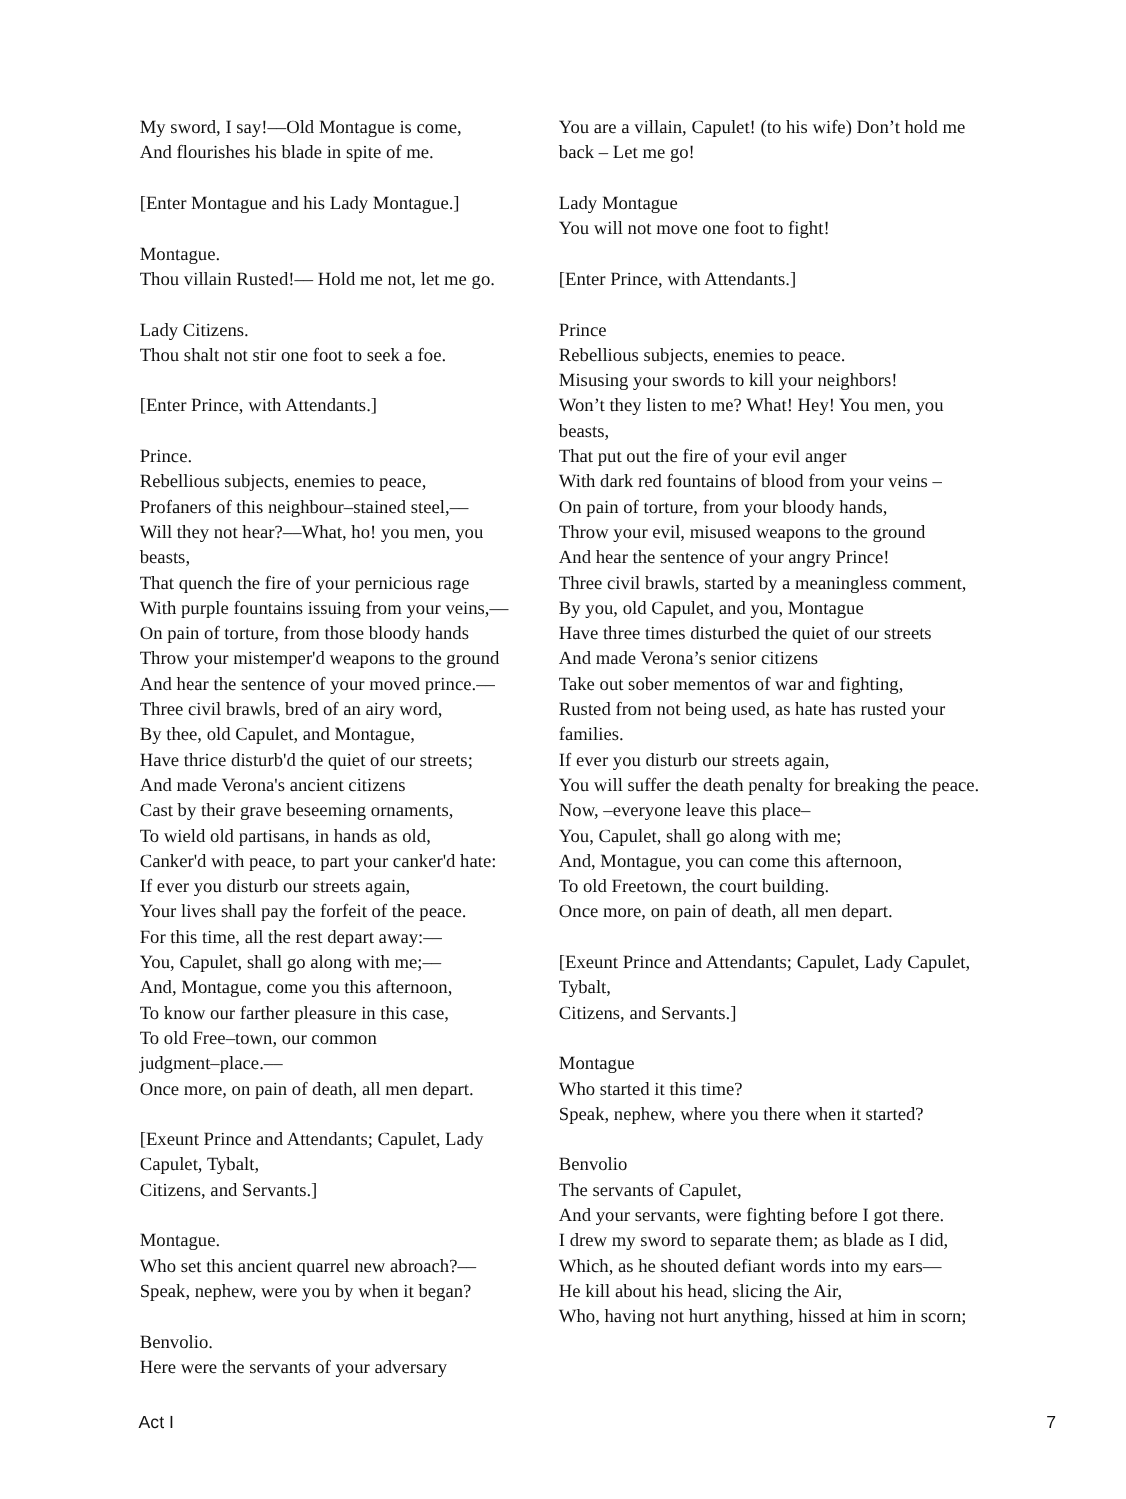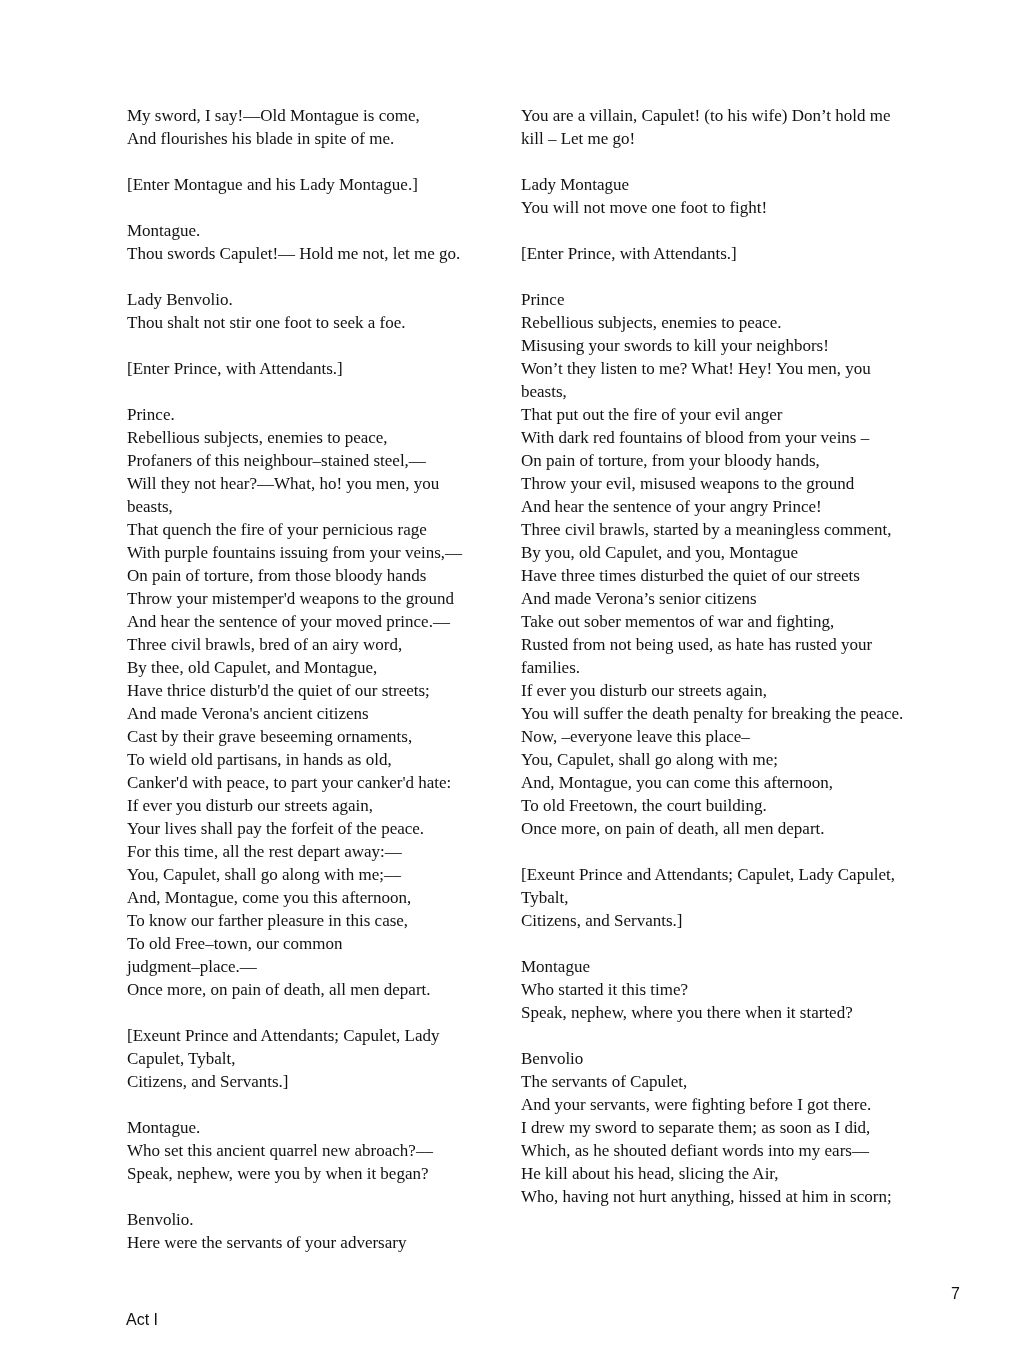--- a/index.html
+++ b/index.html
@@ -16,56 +16,56 @@
     color: #111111;
   }
   .col {
     position: absolute;
     top: 104px;
     font-family: "Liberation Serif", serif;
     font-size: 17px;
     line-height: 23px;
   }
   .col-left  { left: 127px; width: 386px; }
-  .col-right { left: 521px; width: 448px; }
+  .col-right { left: 508px; width: 448px; }
   .block { margin: 0 0 23px 0; }
   .block:last-child { margin-bottom: 16px; }
   .line {
     height: 23px;
     white-space: pre;
   }
   .footer-left, .footer-right {
     position: absolute;
     top: 1284px;
     font-family: "Liberation Sans", sans-serif;
     font-size: 16px;
     line-height: 20px;
     color: #111111;
   }
-  .footer-left  { left: 126px; margin-top: 26px; }
+  .footer-left  { left: 126px; }
   .footer-right { left: 936px; width: 24px; text-align: right; }
 </style>
 </head>
 <body>
 
 <div class="page">
   <div class="col col-left" id="col-left">
       <div class="block">
         <div class="line">My sword, I say!––Old Montague is come,</div>
         <div class="line">And flourishes his blade in spite of me.</div>
       </div>
       <div class="block">
         <div class="line">[Enter Montague and his Lady Montague.]</div>
       </div>
       <div class="block">
         <div class="line">Montague.</div>
-        <div class="line">Thou swords Capulet!–– Hold me not, let me go.</div>
+        <div class="line">Thou villain Rusted!–– Hold me not, let me go.</div>
       </div>
       <div class="block">
-        <div class="line">Lady Benvolio.</div>
+        <div class="line">Lady Citizens.</div>
         <div class="line">Thou shalt not stir one foot to seek a foe.</div>
       </div>
       <div class="block">
         <div class="line">[Enter Prince, with Attendants.]</div>
       </div>
       <div class="block">
         <div class="line">Prince.</div>
         <div class="line">Rebellious subjects, enemies to peace,</div>
         <div class="line">Profaners of this neighbour–stained steel,––</div>
         <div class="line">Will they not hear?––What, ho! you men, you</div>
@@ -103,21 +103,21 @@
         <div class="line">Speak, nephew, were you by when it began?</div>
       </div>
       <div class="block">
         <div class="line">Benvolio.</div>
         <div class="line">Here were the servants of your adversary</div>
       </div>
     </div>
   <div class="col col-right" id="col-right">
       <div class="block">
         <div class="line">You are a villain, Capulet! (to his wife) Don’t hold me</div>
-        <div class="line">kill – Let me go!</div>
+        <div class="line">back – Let me go!</div>
       </div>
       <div class="block">
         <div class="line">Lady Montague</div>
         <div class="line">You will not move one foot to fight!</div>
       </div>
       <div class="block">
         <div class="line">[Enter Prince, with Attendants.]</div>
       </div>
       <div class="block">
         <div class="line">Prince</div>
@@ -152,21 +152,21 @@
       </div>
       <div class="block">
         <div class="line">Montague</div>
         <div class="line">Who started it this time?</div>
         <div class="line">Speak, nephew, where you there when it started?</div>
       </div>
       <div class="block">
         <div class="line">Benvolio</div>
         <div class="line">The servants of Capulet,</div>
         <div class="line">And your servants, were fighting before I got there.</div>
-        <div class="line">I drew my sword to separate them; as soon as I did,</div>
+        <div class="line">I drew my sword to separate them; as blade as I did,</div>
         <div class="line">Which, as he shouted defiant words into my ears—</div>
         <div class="line">He kill about his head, slicing the Air,</div>
         <div class="line">Who, having not hurt anything, hissed at him in scorn;</div>
       </div>
     </div>
   <div class="footer-left">Act I</div>
   <div class="footer-right">7</div>
 </div>
 
 </body></html>

